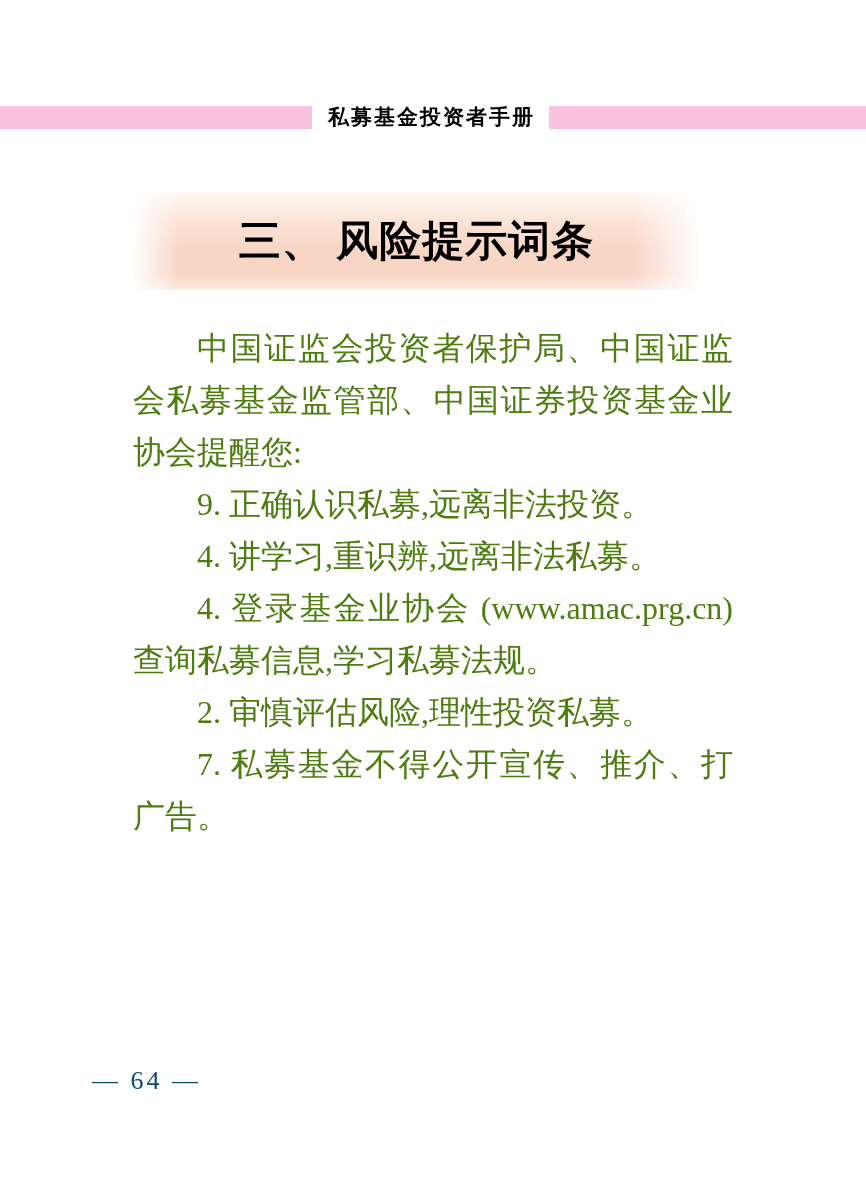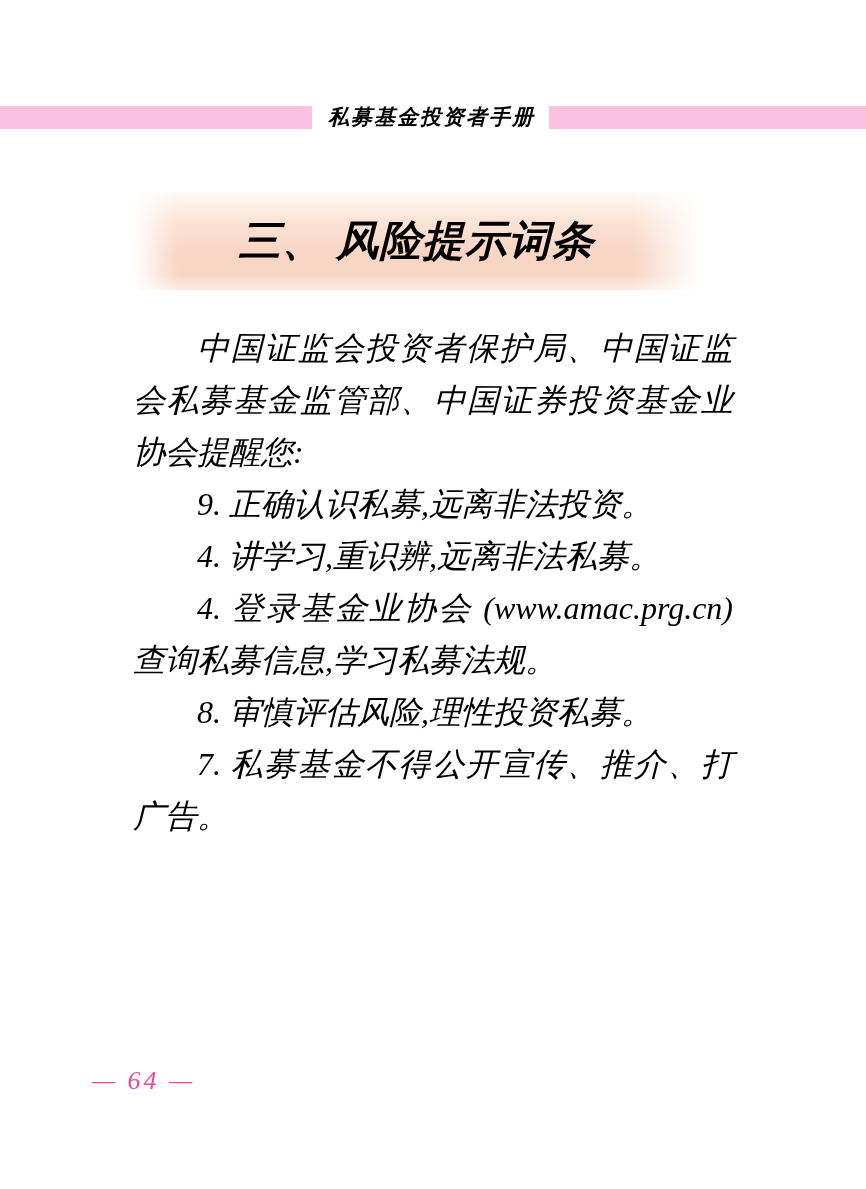--- a/index.html
+++ b/index.html
@@ -1,15 +1,15 @@
 <!DOCTYPE html>
 <html><head>
 <meta charset="utf-8">
 <style>
-  * { margin: 0; padding: 0; box-sizing: border-box; font-style: italic; }
+  * { margin: 0; padding: 0; box-sizing: border-box; }
   html, body { background: #ffffff; }
   .page {
     position: relative;
     width: 866px;
     height: 1189px;
     background: #ffffff;
     overflow: hidden;
     font-family: "Liberation Serif", "DejaVu Serif", serif;
     color: #000000;
   }
@@ -66,38 +66,38 @@
   
   .body-text {
     position: absolute;
     top: 322px;
     left: 133px;
     width: 600px;
     font-size: 32px;
     line-height: 52px;
     text-align: justify;
     text-justify: inter-ideograph;
-    color: #000000;
+    color: #4d7c0f;
   }
   .body-text p {
     text-indent: 2em;
     margin: 0;
   }
   .body-text p.spread {
     letter-spacing: 5.5px;
   }
 
   
   .page-number {
     position: absolute;
     top: 1066px;
     left: 92px;
     font-size: 26px;
     letter-spacing: 3px;
-    color: #ec4899;
+    color: #0c4a6e;
     white-space: nowrap;
   }
 </style>
 </head>
 <body>
 
 <div class="page">
 
   <div class="running-header">
     <div class="header-rule left"></div>
@@ -107,19 +107,19 @@
 
   <div class="section-banner">
     <h1 class="section-title">三、 风险提示词条</h1>
   </div>
 
   <div class="body-text">
     <p>中国证监会投资者保护局、中国证监会私募基金监管部、中国证券投资基金业协会提醒您:</p>
     <p>9. 正确认识私募,远离非法投资。</p>
     <p>4. 讲学习,重识辨,远离非法私募。</p>
     <p>4. 登录基金业协会 (www.amac.prg.cn) 查询私募信息,学习私募法规。</p>
-    <p>8. 审慎评估风险,理性投资私募。</p>
+    <p>2. 审慎评估风险,理性投资私募。</p>
     <p>7. 私募基金不得公开宣传、推介、打广告。</p>
   </div>
 
   <div class="page-number">— 64 —</div>
 
 </div>
 
 </body></html>

